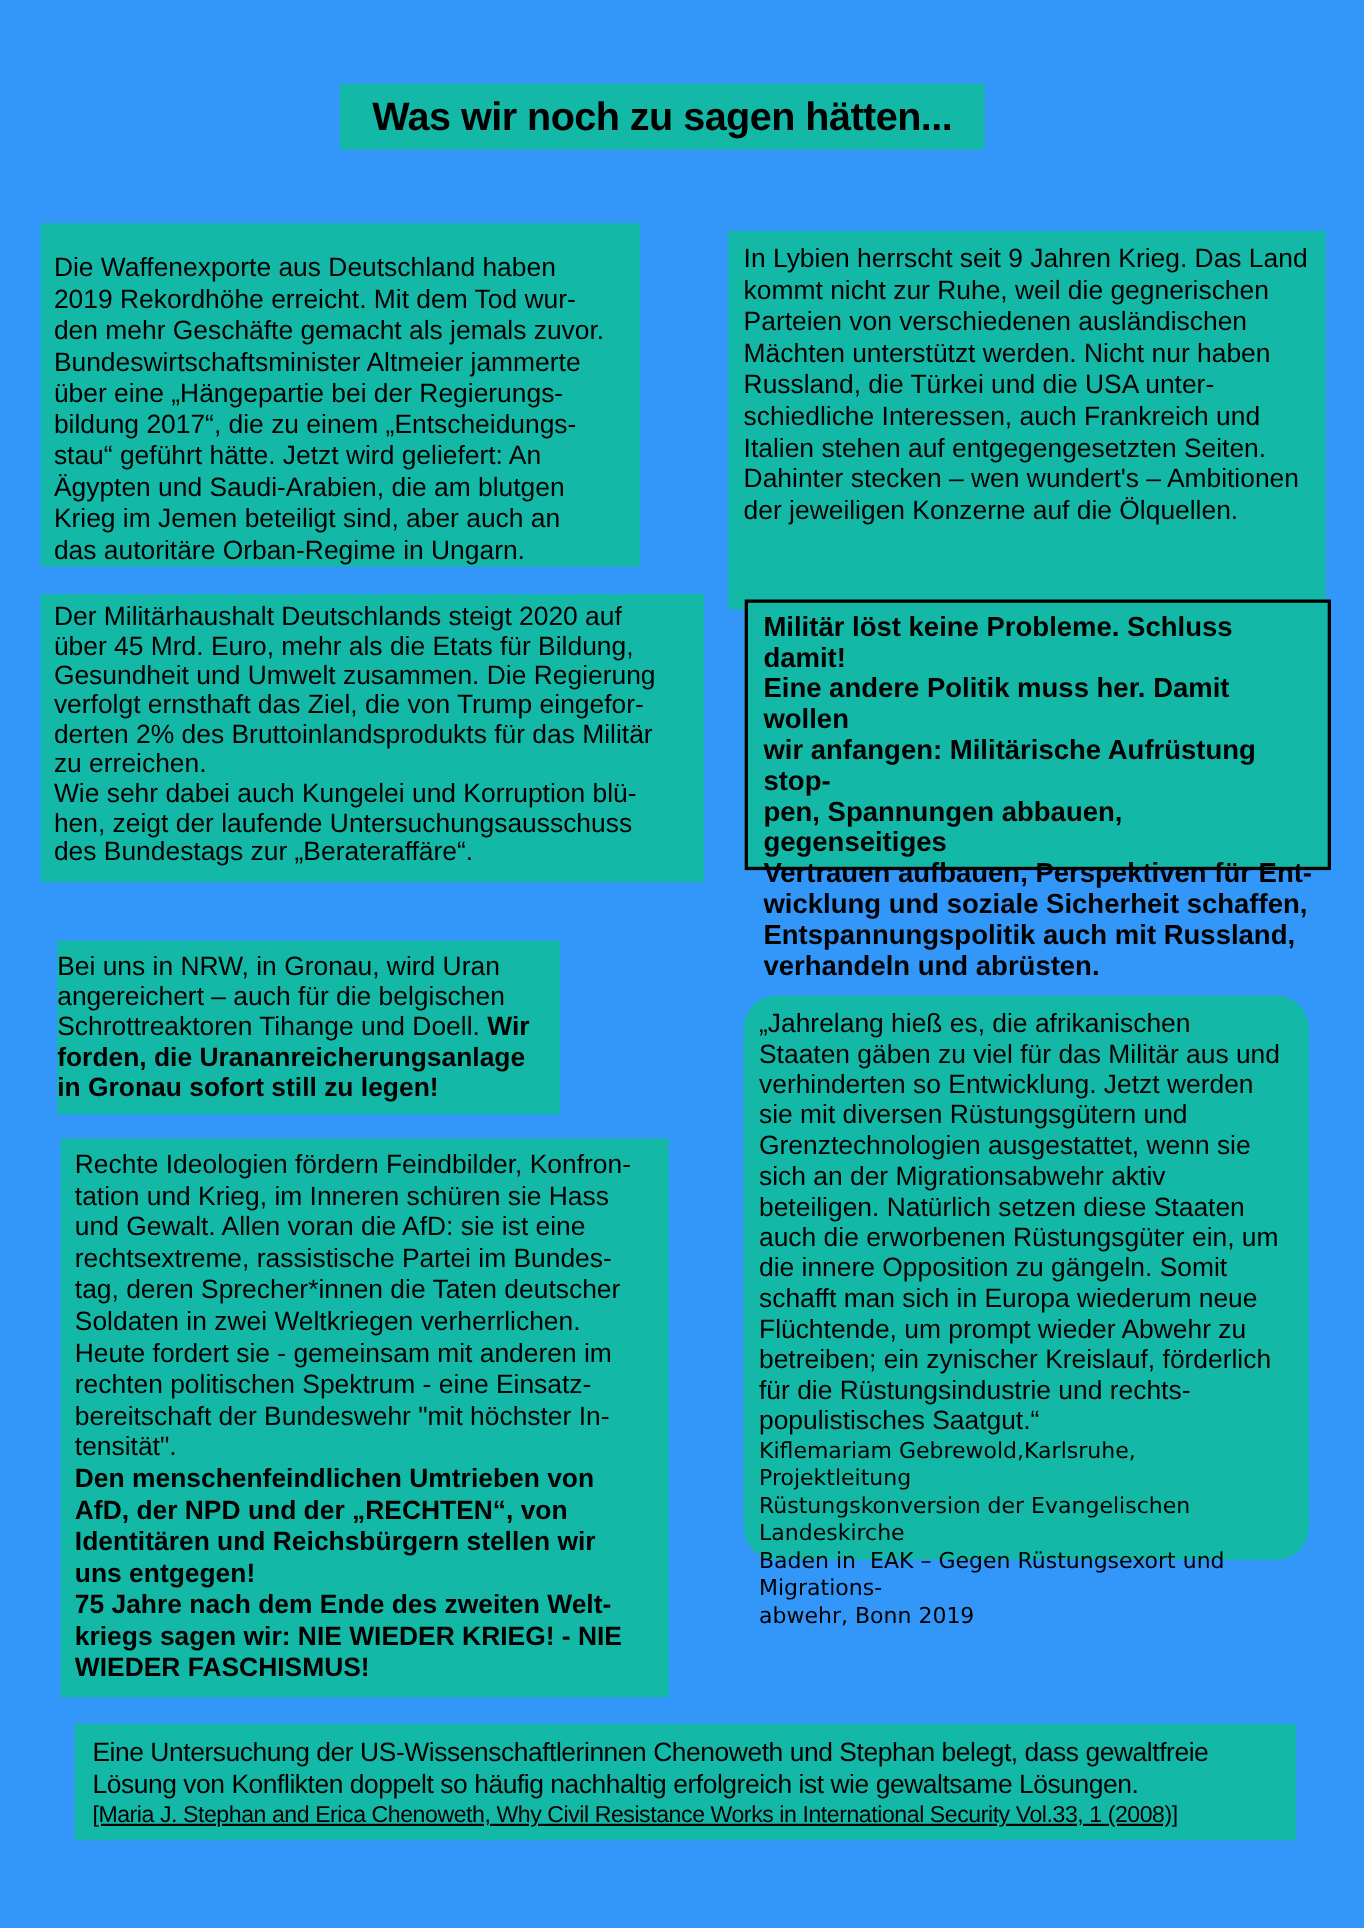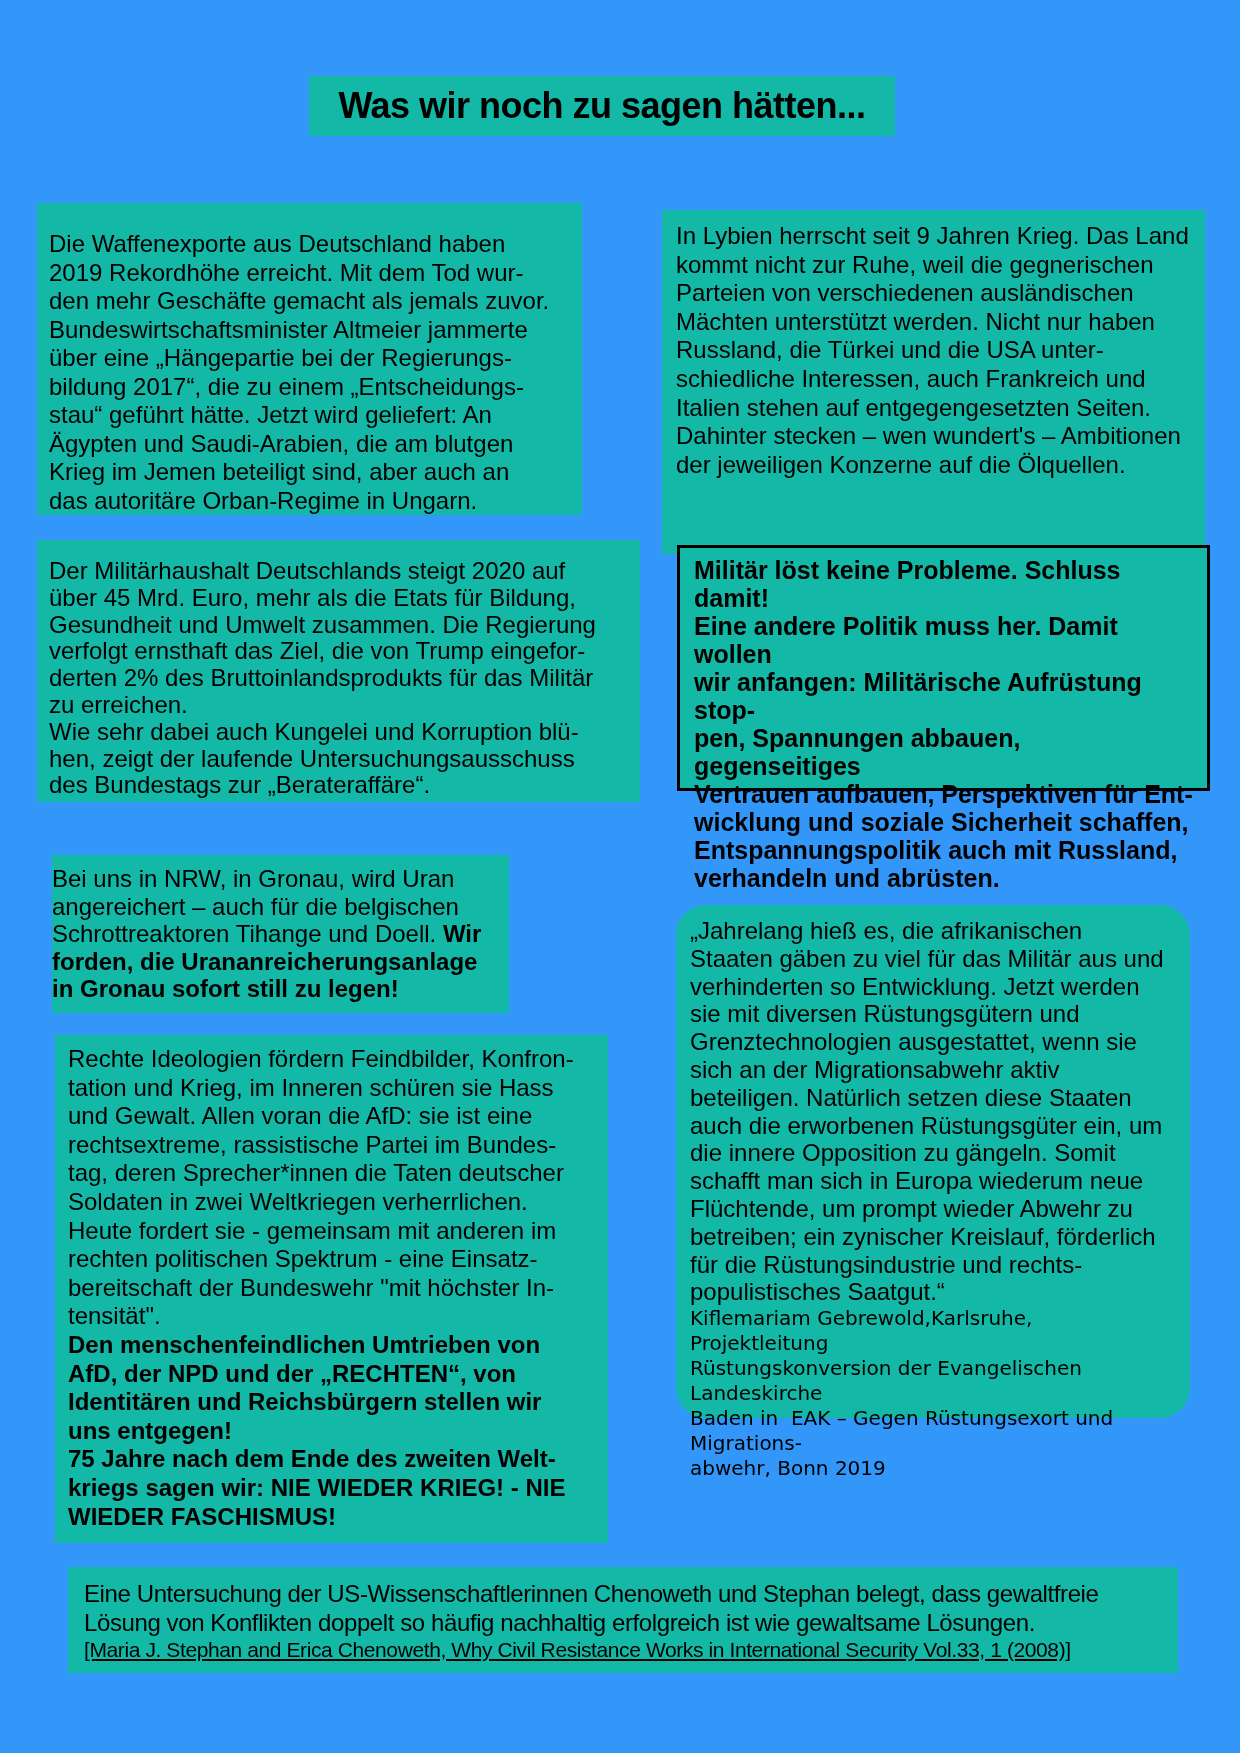--- a/index.html
+++ b/index.html
@@ -27,21 +27,21 @@
   .arms-box {
     left:37px; top:203px; width:545px; height:312px;
     padding:27px 12px; font-size:24px; line-height:28.5px;
   }
   .libya-box {
     left:662px; top:210px; width:543px; height:344px;
     padding:12px 14px; font-size:24px; line-height:28.6px;
   }
   .budget-box {
     left:37px; top:540px; width:603px; height:262px;
-    padding:18px 12px; font-size:24px; line-height:26.8px;
+    padding:8px 12px; font-size:24px; line-height:26.8px;
   }
   .nosolution-box {
     left:677px; top:545px; width:533px; height:246px;
     padding:8px 14px; font-size:25px; line-height:28px;
     font-weight:bold; border:3px solid #000000;
   }
   .gronau-box {
     left:52px; top:855px; width:457px; height:158px;
     padding:10px 0; font-size:24px; line-height:27.5px;
   }

